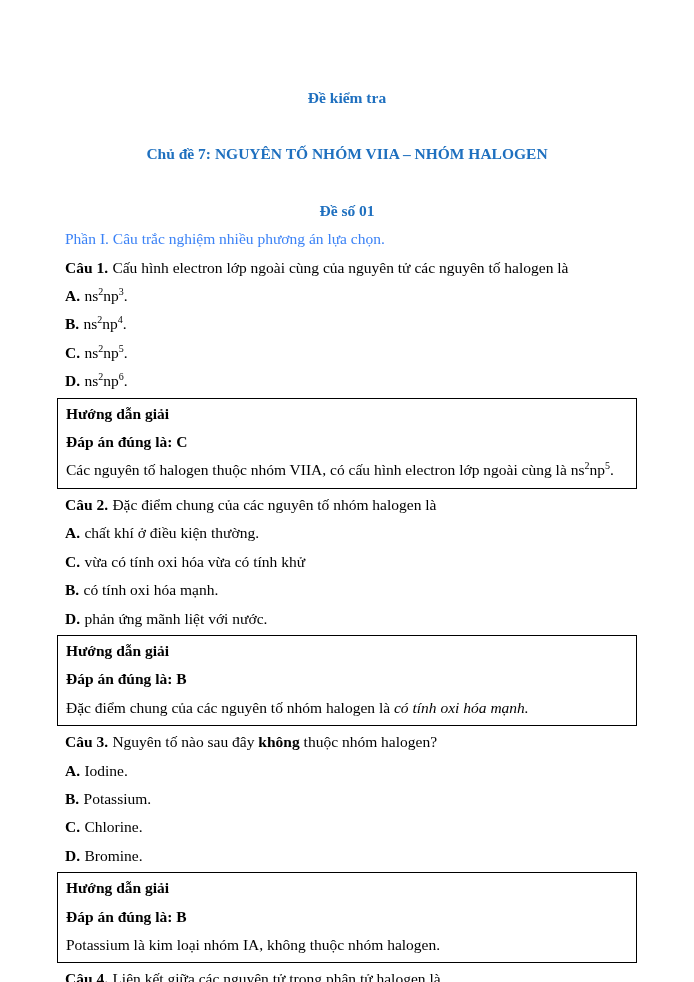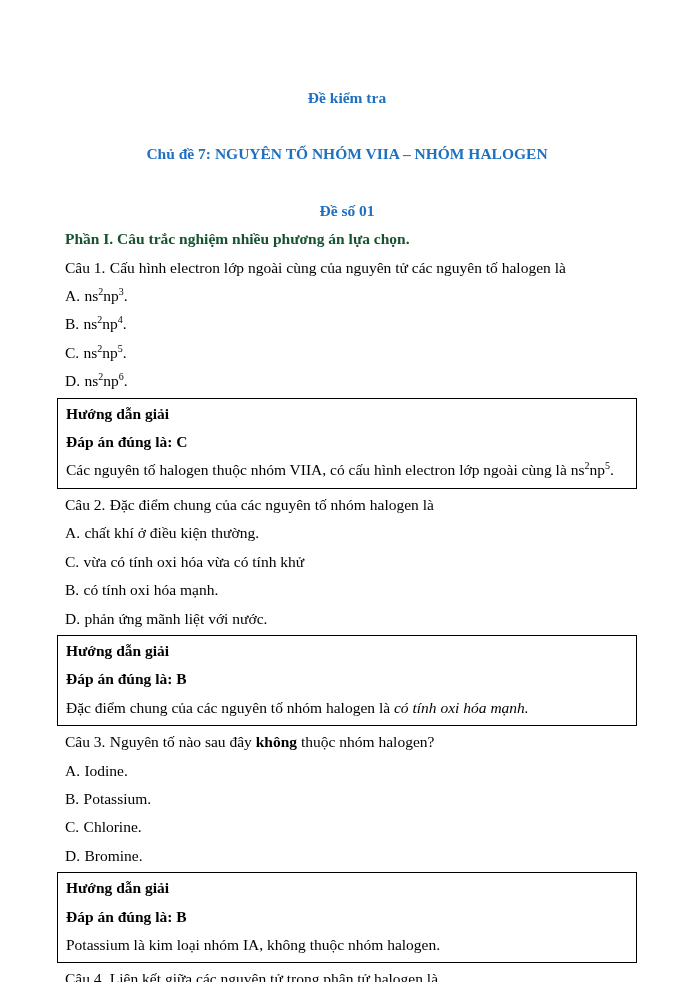--- a/index.html
+++ b/index.html
@@ -17,24 +17,24 @@
     margin: 0 57px;
     width: 580px;
   }
   .ln {
     line-height: 28.4px;
     padding-left: 8px;
     white-space: nowrap;
   }
   .center { text-align: center; padding-left: 0; }
   .title-blue { color: #1F70BF; font-weight: bold; margin-top: 28px; }
-  .section-red { color: #14532d; font-weight: bold; }
+  .section-red { color: #3b82f6; font-weight: normal; }
   .b { font-weight: bold; }
   .i { font-style: italic; }
-  .lbl { font-weight: normal; margin-right: 0.28em; }
+  .lbl { font-weight: bold; margin-right: 0.28em; }
   sup { font-size: 10px; vertical-align: super; line-height: 0; }
   .solution-box {
     border: 1px solid #000000;
     padding: 1px 12px 3px 8px;
     margin: 2px 0 2px 0;
   }
   .solution-box .ln { padding-left: 0; }
 </style>
 </head>
 <body>

